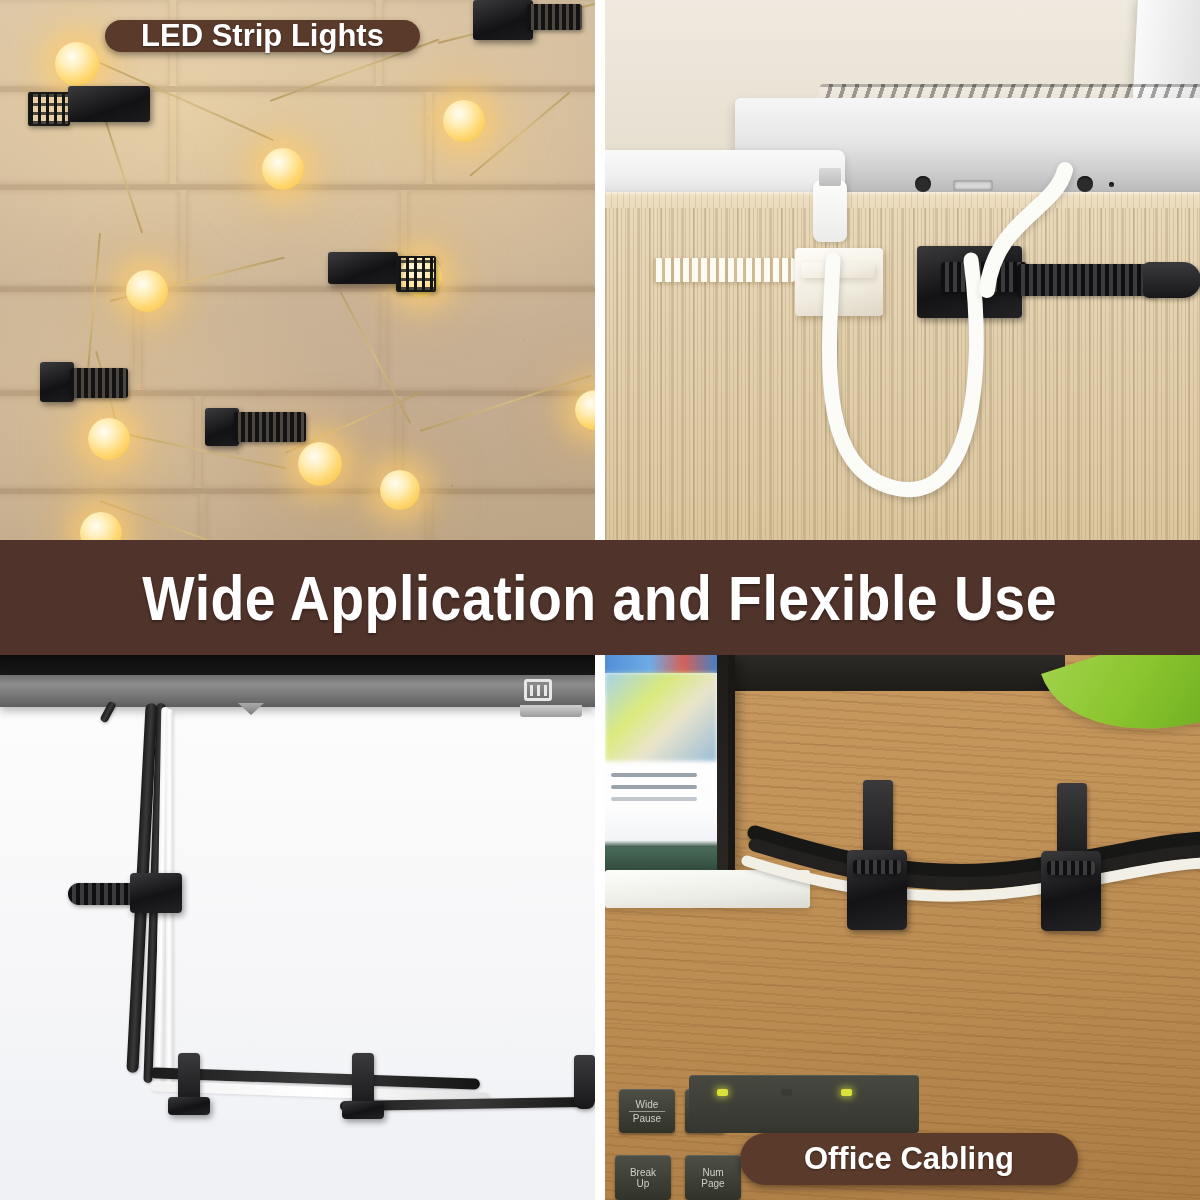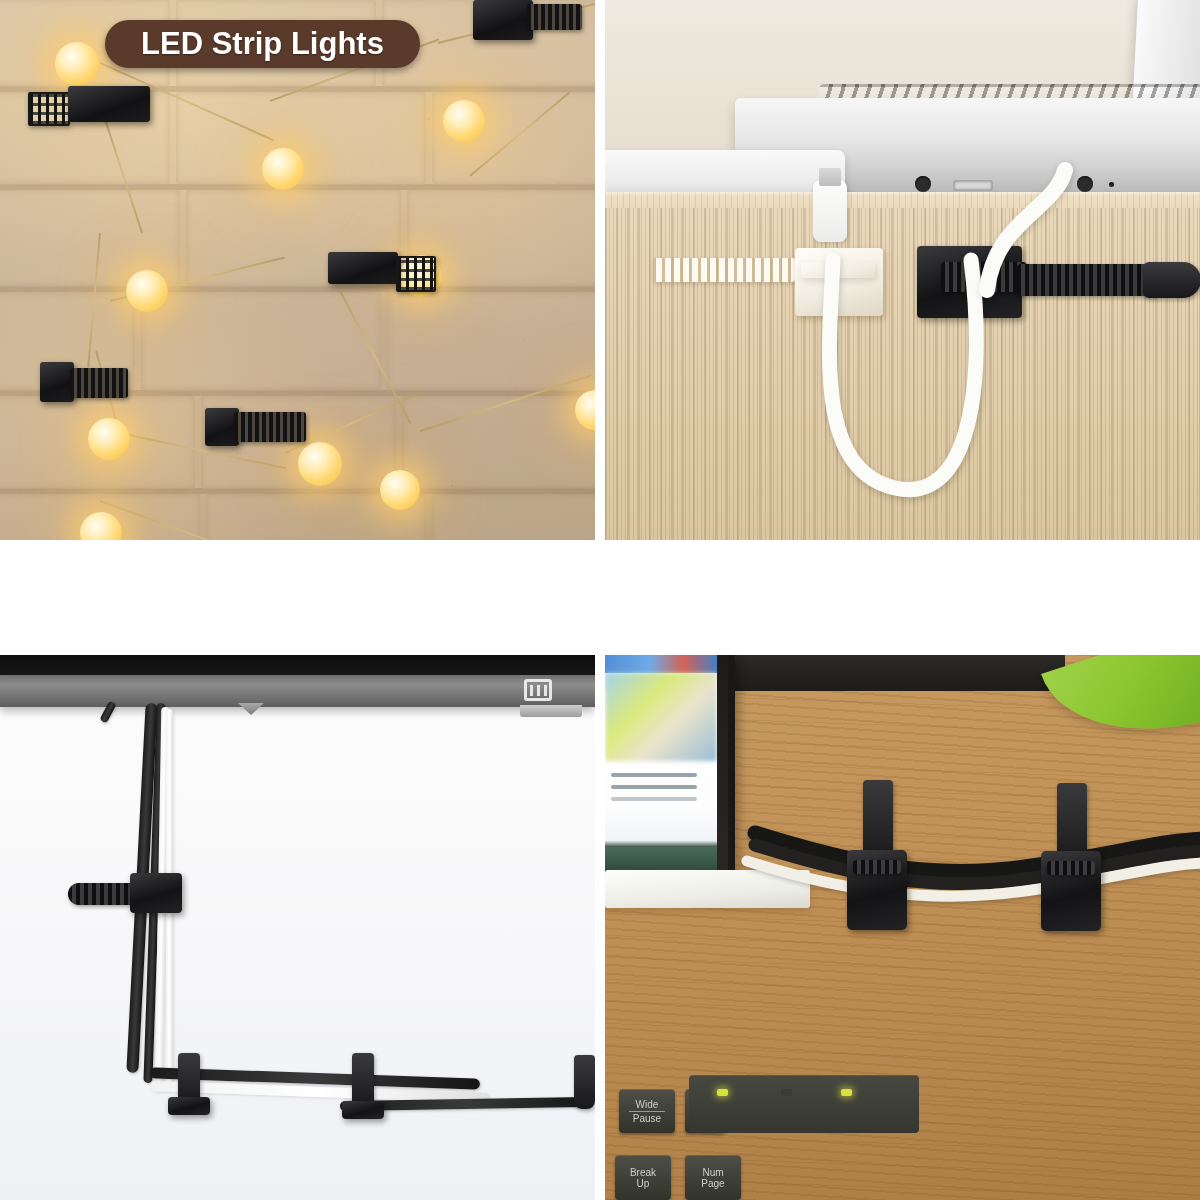--- a/index.html
+++ b/index.html
@@ -28,21 +28,21 @@
   }
 
   
   .pill {
     position:absolute; background:#5a3a2a; color:#fff;
     border-radius:999px; display:flex; align-items:center; justify-content:center;
     font-size:32px; font-weight:bold; white-space:nowrap;
     box-shadow:0 3px 7px rgba(0,0,0,.4); z-index:40;
     text-shadow:0 1px 2px rgba(0,0,0,.4);
   }
-  #pill-led  { left:105px; top:20px;  width:315px; height:48px; font-size:31px; }
+  #pill-led  { left:105px; top:20px;  width:315px; height:32px; font-size:31px; }
   #pill-ent  { left:132px; top:1133px;width:340px; height:52px; font-size:31px; }
   #pill-off  { left:740px; top:1133px;width:338px; height:52px; font-size:31px; }
 
   
   .wall {
     position:absolute; inset:0;
     background:
       radial-gradient(ellipse 420px 300px at 30% 20%, rgba(255,228,170,.45), transparent 70%),
       radial-gradient(ellipse 300px 260px at 78% 28%, rgba(255,224,164,.32), transparent 70%),
       radial-gradient(ellipse 320px 260px at 20% 80%, rgba(255,222,160,.30), transparent 72%),
@@ -351,20 +351,23 @@
 
     <svg style="position:absolute;left:180px;top:220px;width:260px;height:320px;overflow:visible;">
       <path d="M 48 40 C 44 130, 30 250, 110 268 C 190 286, 200 150, 186 40" stroke="#fbfbf8" stroke-width="15" fill="none" stroke-linecap="round" style="filter:drop-shadow(1px 3px 3px rgba(0,0,0,.18));"></path>
     </svg>
     <svg style="position:absolute;left:330px;top:130px;width:160px;height:160px;overflow:visible;">
       <path d="M 130 40 C 120 80, 60 90, 52 160" stroke="#fbfbf8" stroke-width="16" fill="none" stroke-linecap="round" style="filter:drop-shadow(1px 2px 3px rgba(0,0,0,.16));"></path>
     </svg>
 
   </div>
 
+  <div class="banner">
+    <div class="banner-text">Wide Application and Flexible Use</div>
+  </div>
 
   <div class="quad" id="q-bl">
     <div class="ec-bg"></div>
     <div class="tv-panel"></div>
     <div class="tv-bezel"></div>
     <div class="mi-logo"></div>
     <div class="tv-stand"></div>
     <div style="position:absolute;left:238px;top:48px;width:26px;height:12px;background:linear-gradient(180deg,#a9a9a9,#7d7d7d);clip-path:polygon(0 0,100% 0,50% 100%);"></div>
 
     <div class="cable-dark" style="left:136px;top:48px;width:12px;height:370px;border-radius:6px;transform:rotate(3deg);"></div>
@@ -432,15 +435,18 @@
       <span>Num</span>
       <span>Page</span>
     </div>
     <div class="key" style="left:80px;top:434px;width:40px;height:44px;"></div>
     <div class="led-panel" style="left:84px;top:420px;width:230px;height:58px;">
       <div class="led" style="left:28px;top:14px;"></div>
       <div class="led led-off" style="left:92px;top:14px;"></div>
       <div class="led" style="left:152px;top:14px;"></div>
     </div>
 
+    <div class="pill" id="pill-off" style="left:135px;top:478px;">
+      <span>Office Cabling</span>
+    </div>
   </div>
 
 </div>
 
 </body></html>

